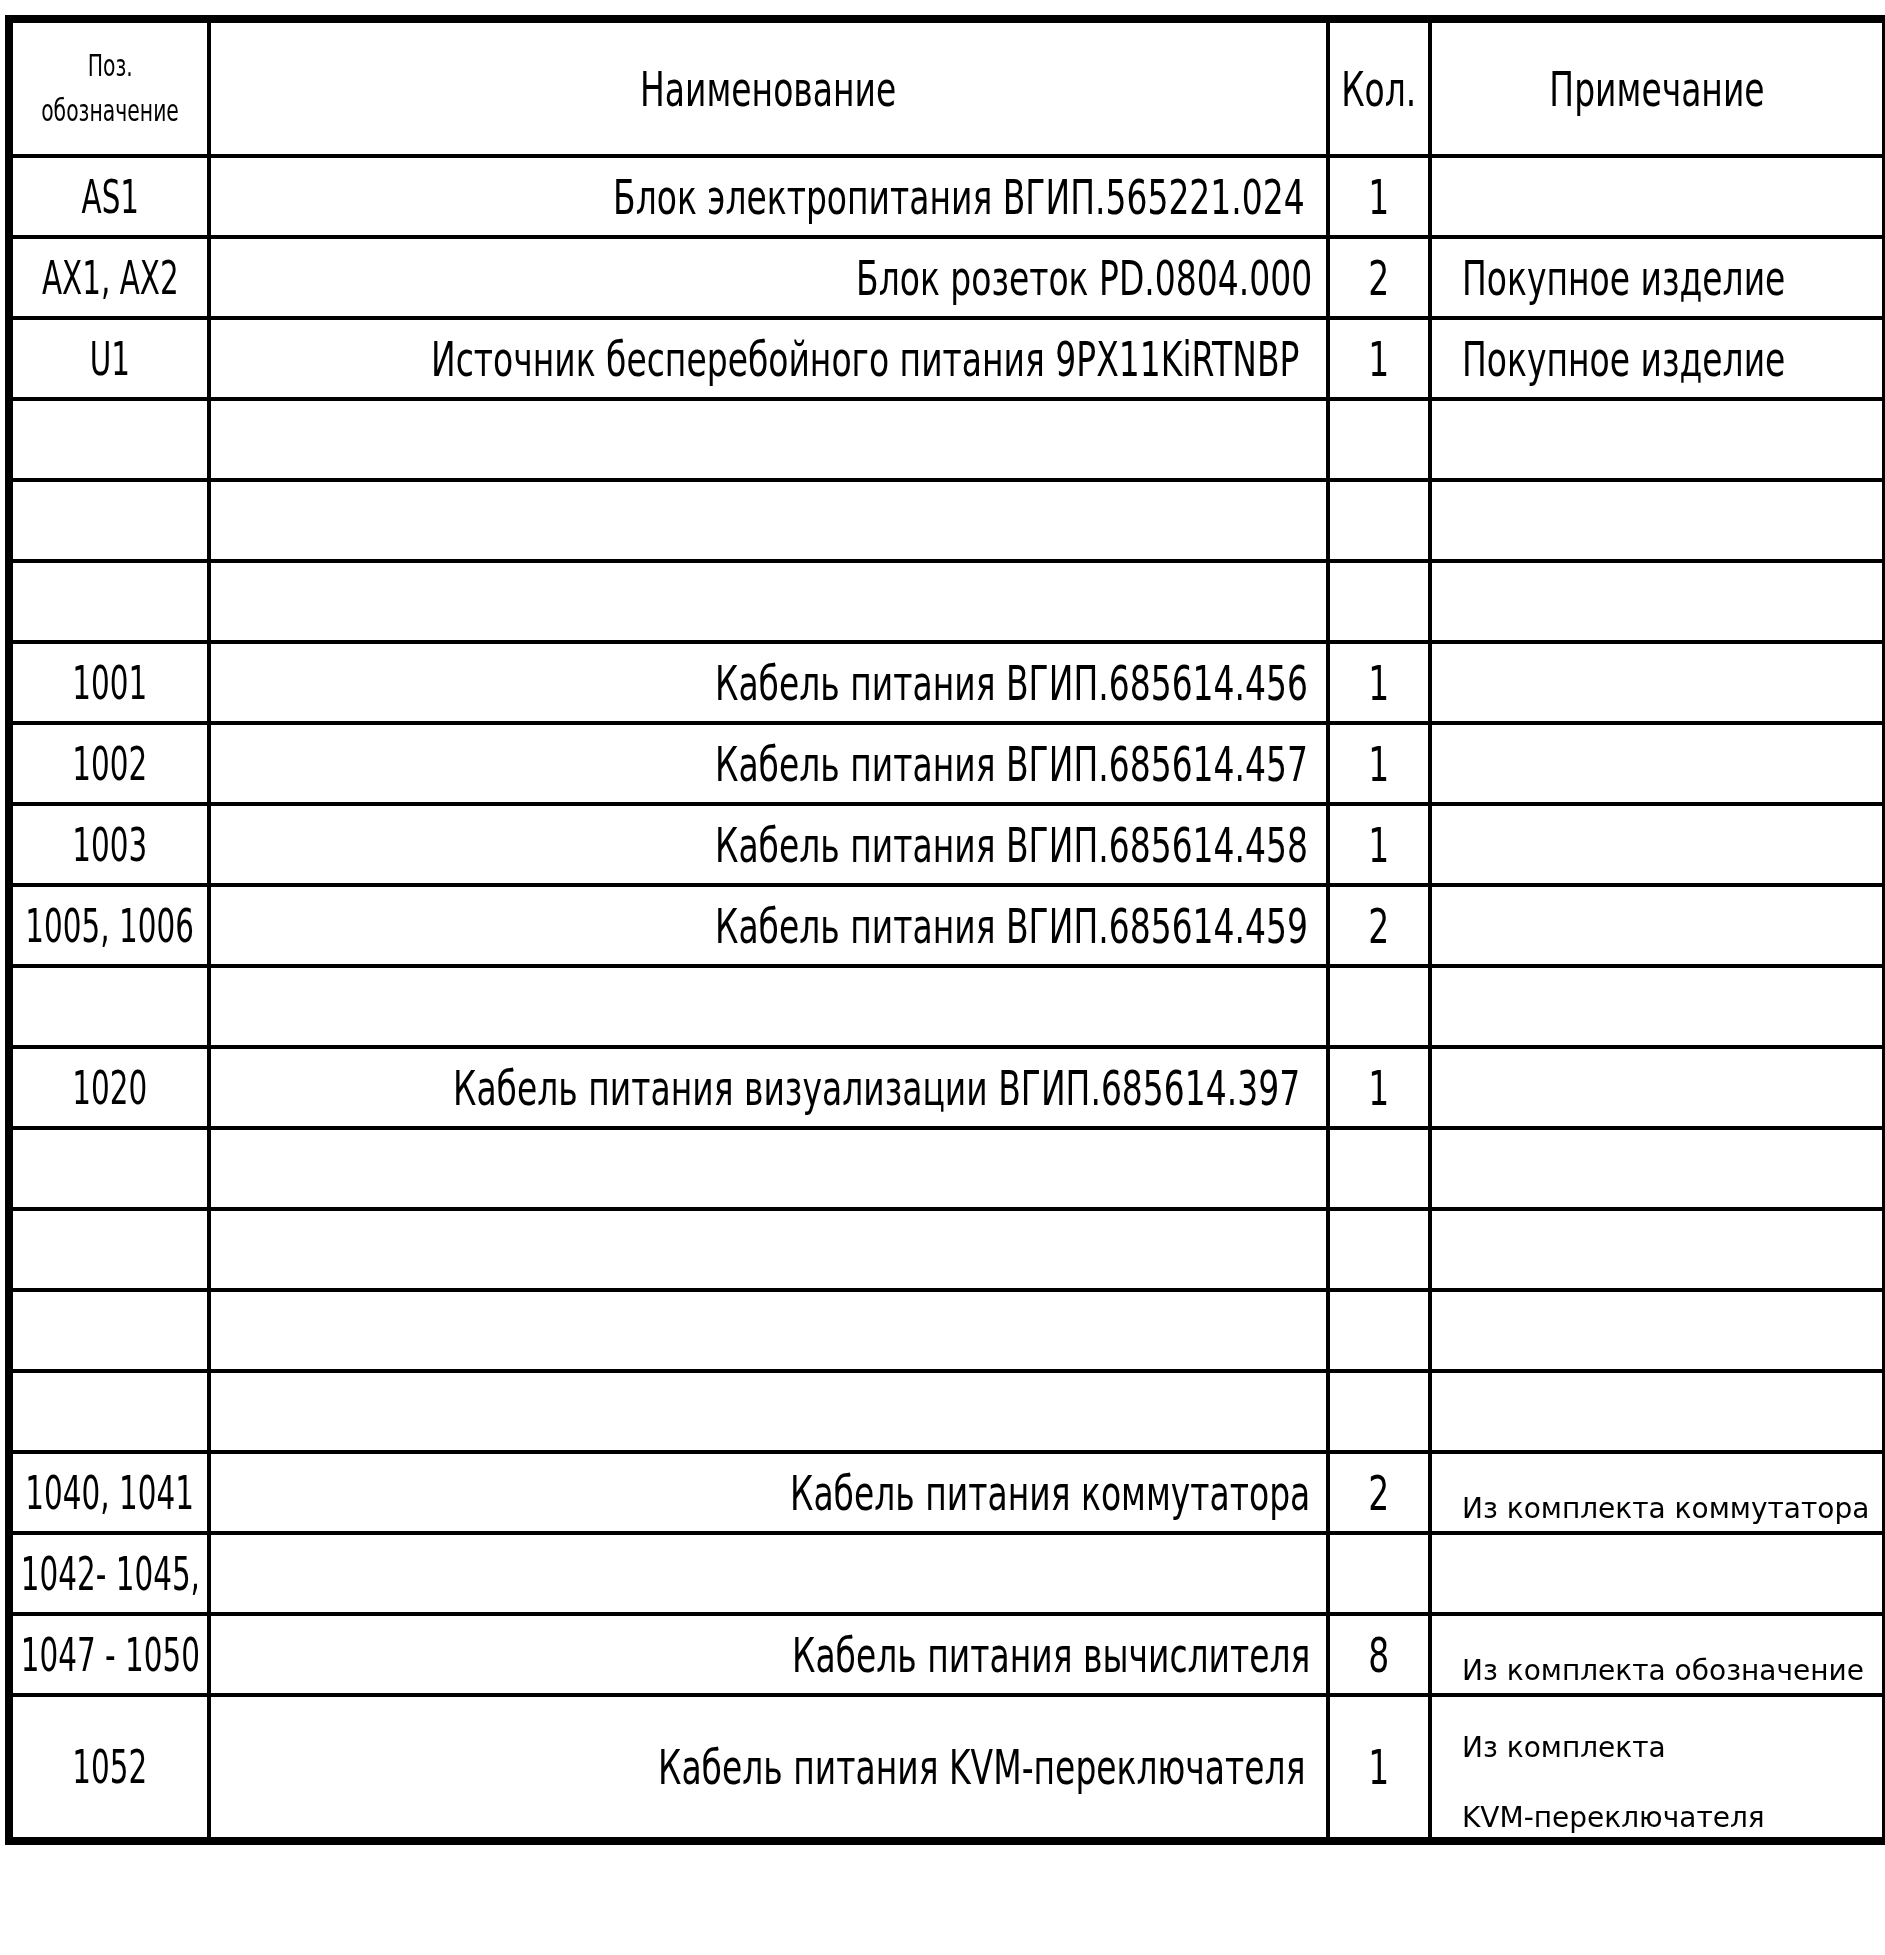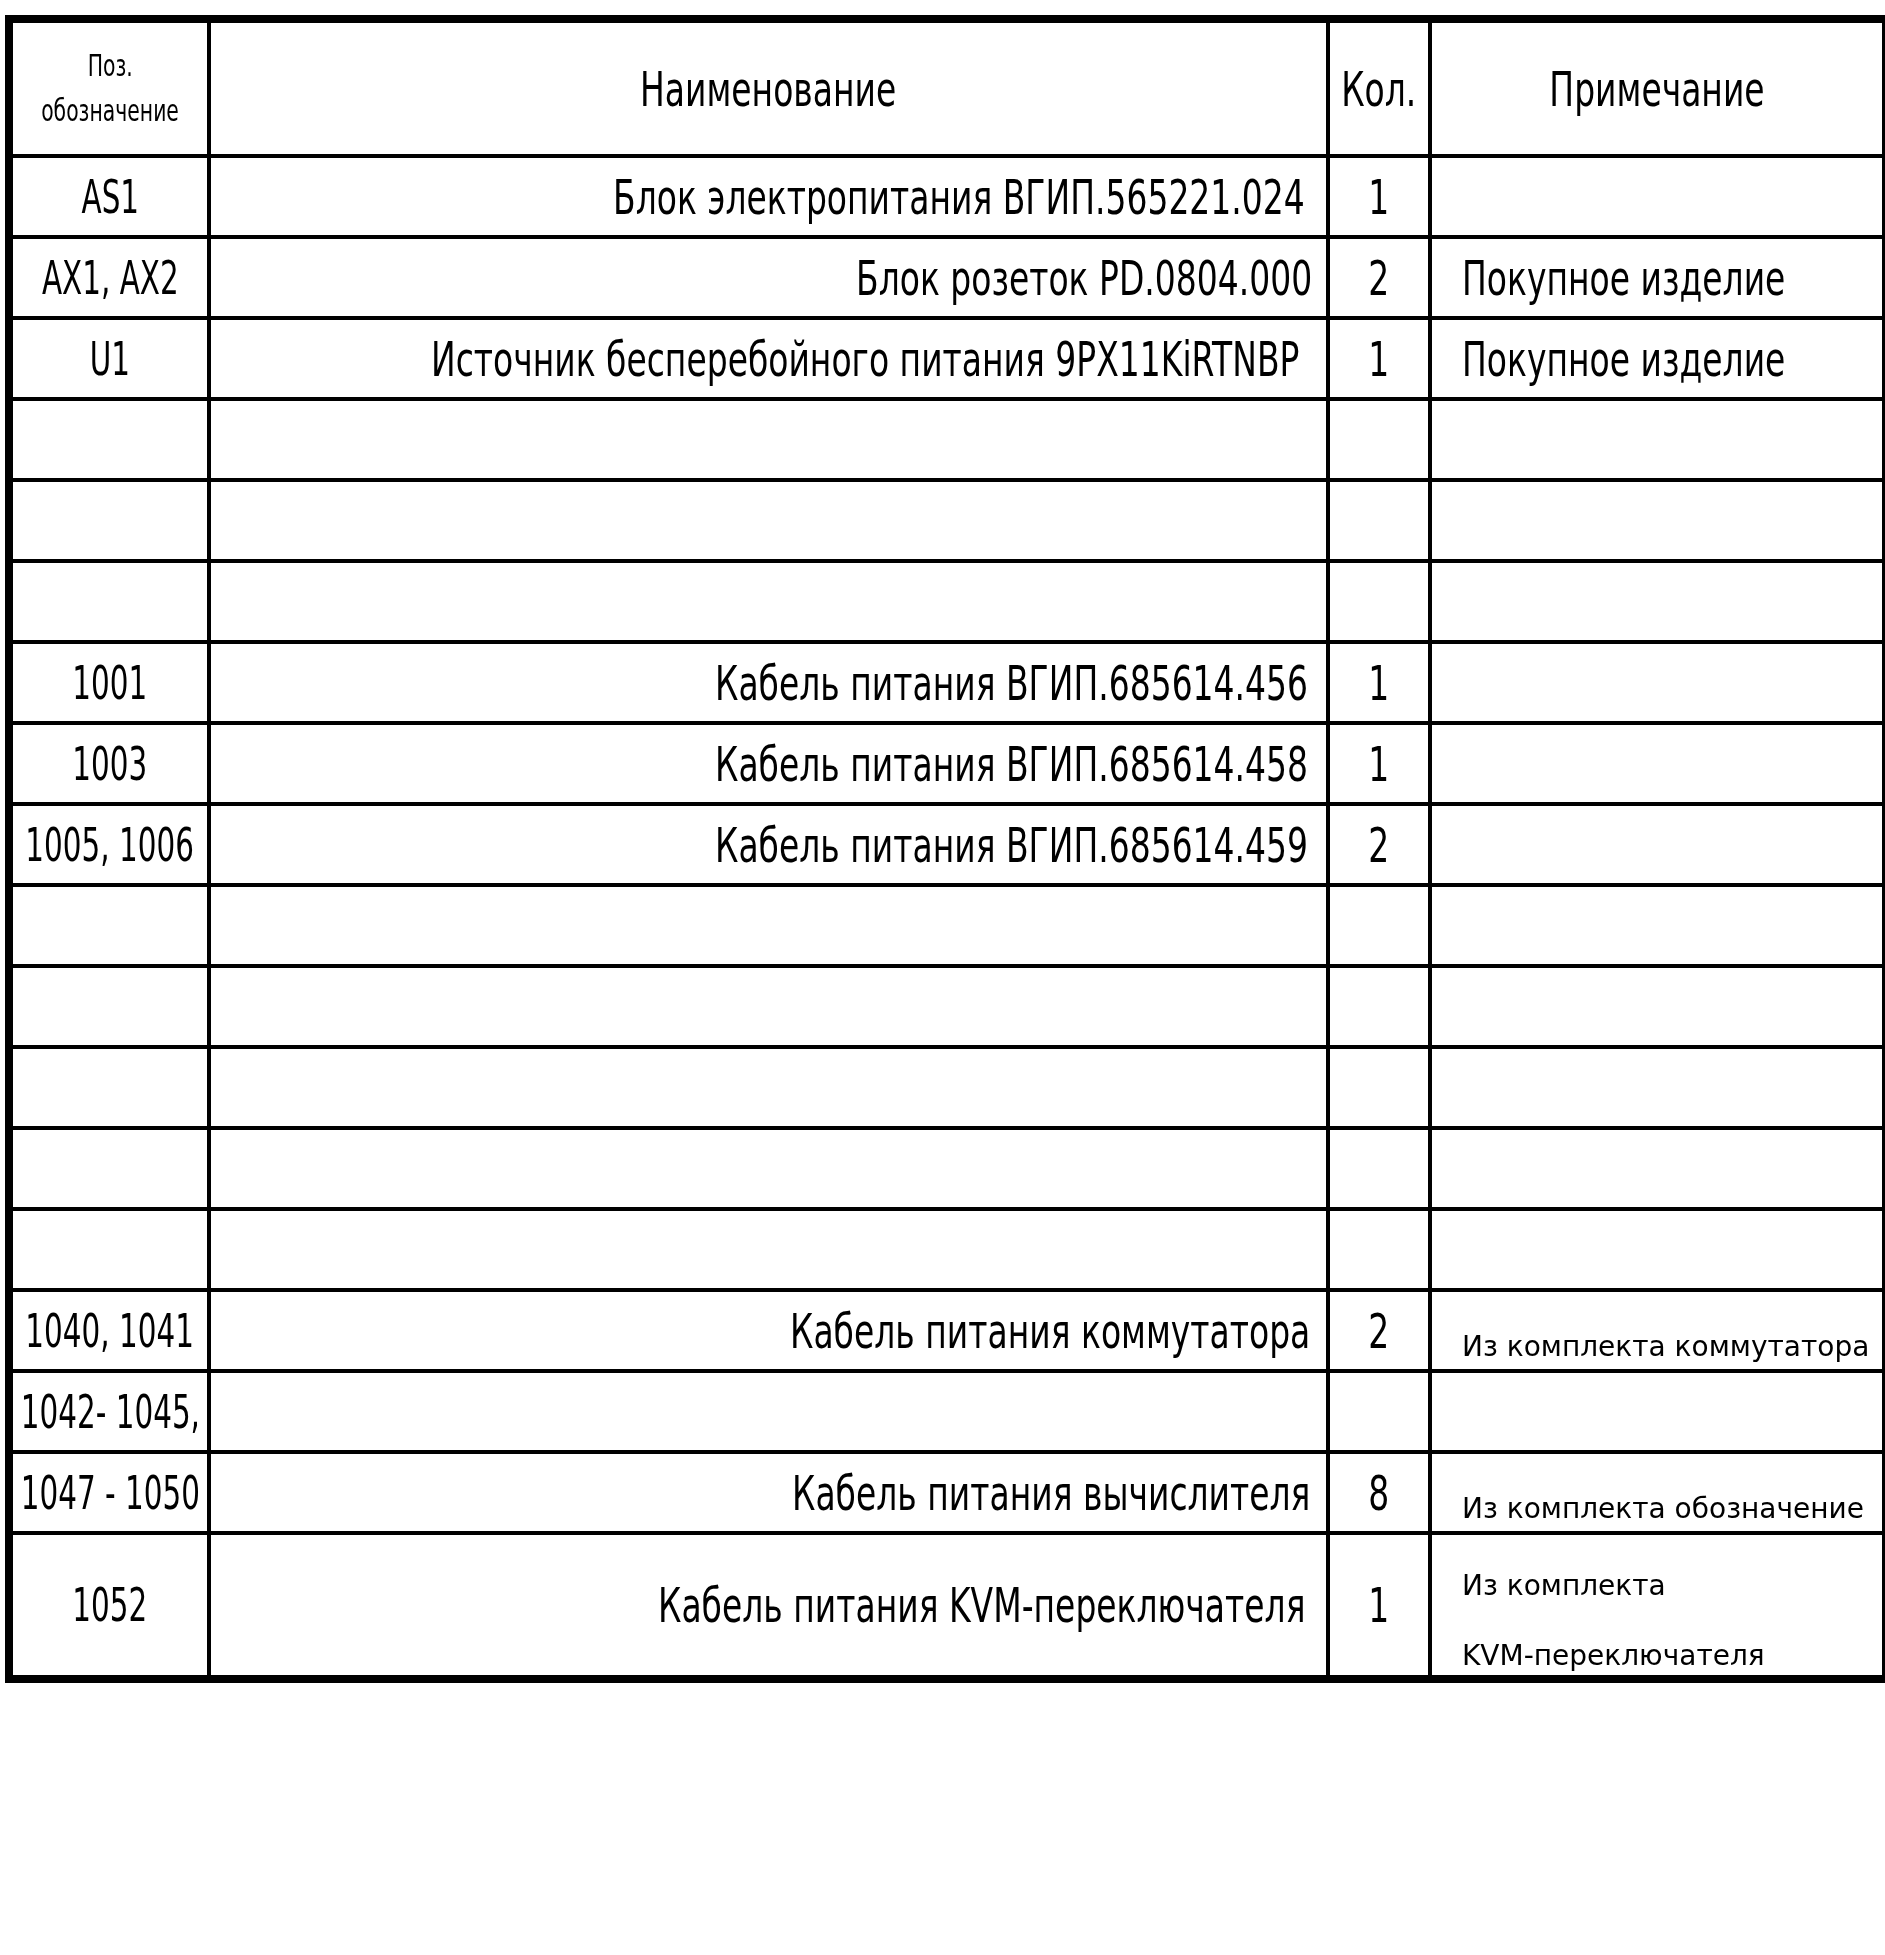--- a/index.html
+++ b/index.html
@@ -96,20 +96,26 @@
     <td class="note"><span class="g big gl"></span></td>
   </tr>
 
   <tr class="r">
     <td class="pos"><span class="g posv">1001</span></td>
     <td class="name"><span class="g big gl">Кабель питания ВГИП.685614.456</span></td>
     <td class="qty"><span class="g big">1</span></td>
     <td class="note"><span class="g big gl"></span></td>
   </tr>
 
+  <tr class="r">
+    <td class="pos"><span class="g posv">1002</span></td>
+    <td class="name"><span class="g big gl">Кабель питания ВГИП.685614.457</span></td>
+    <td class="qty"><span class="g big">1</span></td>
+    <td class="note"><span class="g big gl"></span></td>
+  </tr>
 
   <tr class="r">
     <td class="pos"><span class="g posv">1003</span></td>
     <td class="name"><span class="g big gl">Кабель питания ВГИП.685614.458</span></td>
     <td class="qty"><span class="g big">1</span></td>
     <td class="note"><span class="g big gl"></span></td>
   </tr>
 
   <tr class="r">
     <td class="pos"><span class="g posv">1005, 1006</span></td>
@@ -118,20 +124,26 @@
     <td class="note"><span class="g big gl"></span></td>
   </tr>
 
   <tr class="r">
     <td class="pos"><span class="g posv"></span></td>
     <td class="name"><span class="g big gl"></span></td>
     <td class="qty"><span class="g big"></span></td>
     <td class="note"><span class="g big gl"></span></td>
   </tr>
 
+  <tr class="r">
+    <td class="pos"><span class="g posv">1020</span></td>
+    <td class="name"><span class="g big gl">Кабель питания визуализации ВГИП.685614.397</span></td>
+    <td class="qty"><span class="g big">1</span></td>
+    <td class="note"><span class="g big gl"></span></td>
+  </tr>
 
 
   <tr class="r">
     <td class="pos"><span class="g posv"></span></td>
     <td class="name"><span class="g big gl"></span></td>
     <td class="qty"><span class="g big"></span></td>
     <td class="note"><span class="g big gl"></span></td>
   </tr>
 
   <tr class="r">

